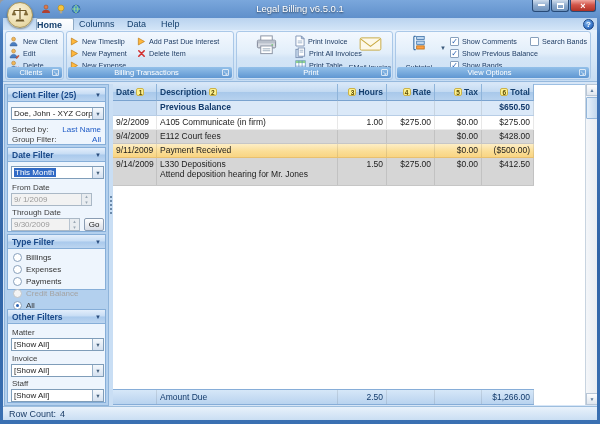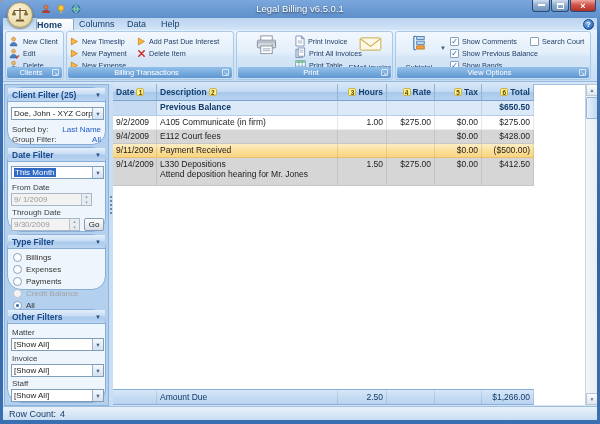--- a/index.html
+++ b/index.html
@@ -49,21 +49,21 @@
 .rbig .blbl{margin-top:11px}
 .icon{display:inline-flex;align-items:center;justify-content:center;flex:none}
 .chk{position:absolute;height:11px;display:flex;align-items:center;gap:3px;font-size:7.2px;color:#1e3c64;white-space:nowrap}
 .box{width:9px;height:9px;background:#fff;border:1px solid #88a0bc;border-radius:1px;font-size:8px;line-height:8px;
   color:#2b62b2;text-align:center;font-weight:bold;flex:none}
 .box .g{visibility:hidden}
 .box.on .g{visibility:visible}
 .dd{font-size:6px;color:#3c5a7c}
 
 .sidebar{position:absolute;left:1px;top:66px;width:105px;height:322px;background:#b3d0ee;border:1px solid #8fb4da}
-.panel{position:absolute;left:2px;width:99px;background:#eef5fd;border:1px solid #86aed8;border-radius:14px}
+.panel{position:absolute;left:2px;width:99px;background:#eef5fd;border:1px solid #86aed8;border-radius:0}
 .phead{position:absolute;left:0;top:0;right:0;height:14px;display:flex;align-items:center;padding:0 4px;
   background:linear-gradient(180deg,#e3eefb 0%,#c6dcf4 48%,#a9c9ec 52%,#bcd5f0 100%);
   border-bottom:1px solid #86aed8;font-size:8.5px;font-weight:bold;color:#1b4a8a}
 .phead .pt{flex:1;white-space:nowrap;overflow:hidden}
 .parrow{font-size:6px;color:#2a4d7e}
 .slabel{position:absolute;font-size:8px;color:#3c3c3c;white-space:nowrap}
 .slink{position:absolute;font-size:8px;color:#1e5bc6;white-space:nowrap}
 .combo{position:absolute;height:13px;background:#fff;border:1px solid #7f9db9;display:flex;align-items:center;overflow:hidden}
 .combo .ctext{flex:1;font-size:8px;color:#222;padding:0 2px;white-space:nowrap;overflow:hidden}
 .combo .ctext .hl{background:#316ac5;color:#fff;padding:0 1px}
@@ -348,21 +348,21 @@
         <div class="chk" style="left:54px;top:16px">
           <span class="box on"><span class="g">✓</span></span>
           <span>Show Previous Balance</span>
         </div>
         <div class="chk" style="left:54px;top:28px">
           <span class="box on"><span class="g">✓</span></span>
           <span>Show Bands</span>
         </div>
         <div class="chk" style="left:134px;top:4px">
           <span class="box"><span class="g">✓</span></span>
-          <span>Search Court</span>
+          <span>Search Bands</span>
         </div>
         <div class="gcap">
           <span class="ct">View Options</span>
           <span class="launcher">↘</span>
         </div>
       </div>
     </div>
 
     <div class="sidebar">
 

